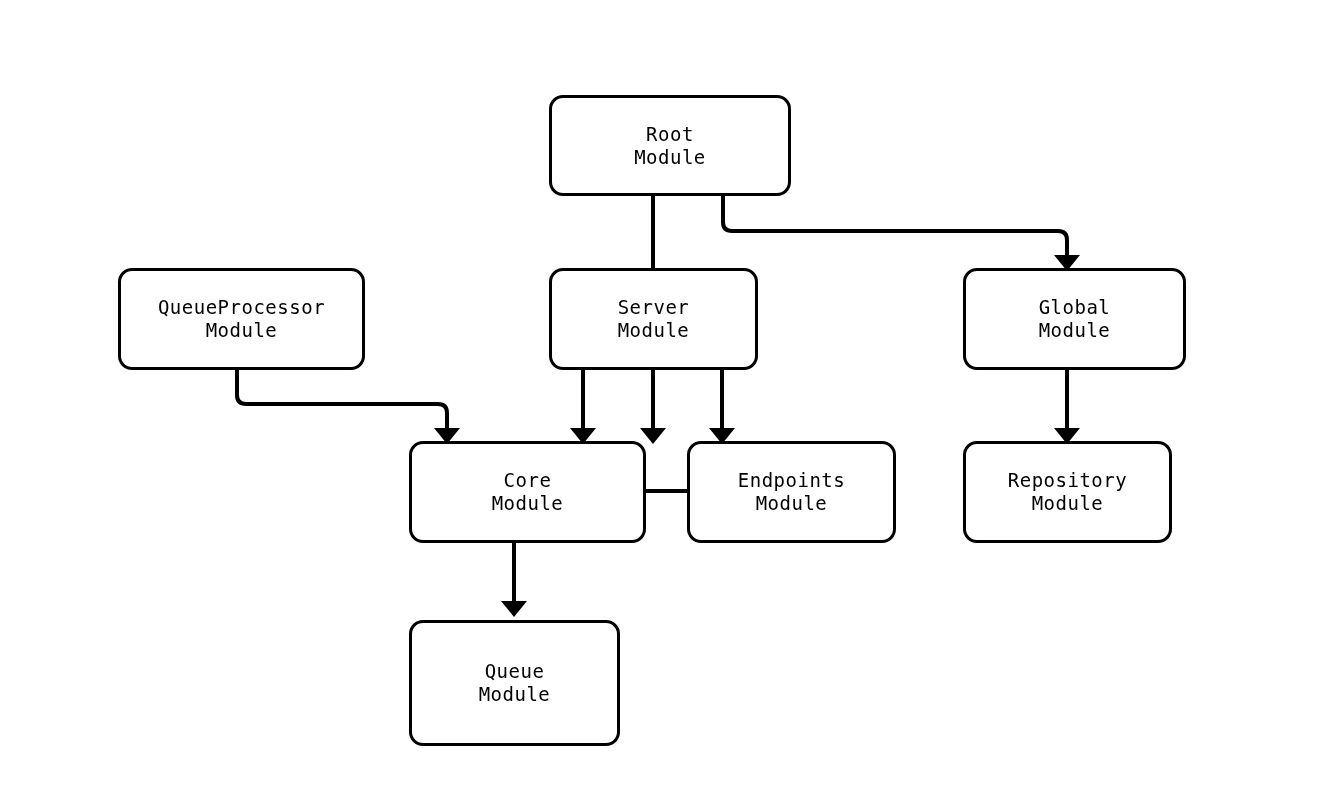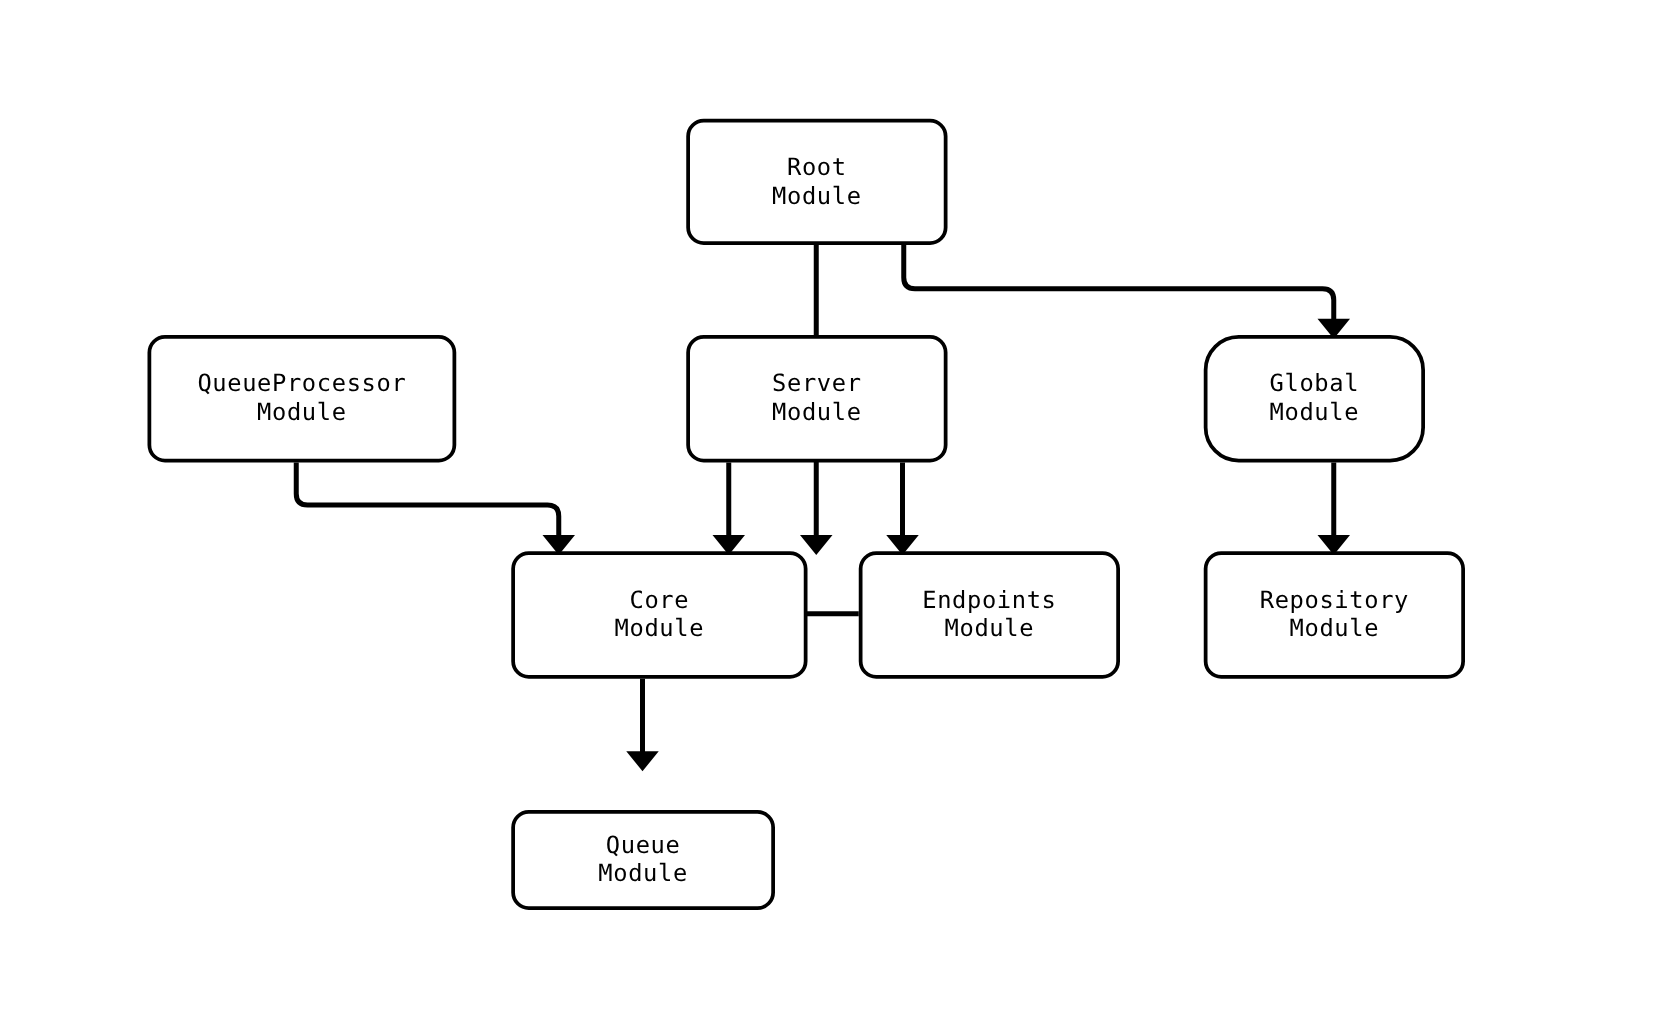--- a/index.html
+++ b/index.html
@@ -95,53 +95,53 @@
       <path d="M 1067 370 L 1067 430" fill="none" stroke="#000000" stroke-width="4" stroke-linecap="butt"></path>
       <path d="M 1054 428 L 1080 428 L 1067 444 Z" fill="#000000"></path>
     </g>
 
     <g>
       <path d="M 514 543 L 514 603" fill="none" stroke="#000000" stroke-width="4" stroke-linecap="butt"></path>
       <path d="M 501 601 L 527 601 L 514 617 Z" fill="#000000"></path>
     </g>
   </svg>
 
-  <div class="node" id="node-root" style="left: 549px; top: 95px; width: 209px; height: 101px;">
+  <div class="node" id="node-root" style="left: 549px; top: 95px; width: 242px; height: 101px;">
     <span class="node-line">Root</span>
     <span class="node-line">Module</span>
   </div>
 
   <div class="node" id="node-queueprocessor" style="left: 118px; top: 268px; width: 247px; height: 102px;">
     <span class="node-line">QueueProcessor</span>
     <span class="node-line">Module</span>
   </div>
 
   <div class="node" id="node-server" style="left: 549px; top: 268px; width: 209px; height: 102px; align-items: center;">
     <span class="node-line">Server</span>
     <span class="node-line">Module</span>
   </div>
 
-  <div class="node" id="node-global" style="left: 963px; top: 268px; width: 177px; height: 102px; border-radius: 28px;">
+  <div class="node" id="node-global" style="left: 963px; top: 268px; width: 223px; height: 102px;">
     <span class="node-line">Global</span>
     <span class="node-line">Module</span>
   </div>
 
   <div class="node" id="node-core" style="left: 409px; top: 441px; width: 237px; height: 102px;">
     <span class="node-line">Core</span>
     <span class="node-line">Module</span>
   </div>
 
   <div class="node" id="node-endpoints" style="left: 687px; top: 441px; width: 209px; height: 102px;">
     <span class="node-line">Endpoints</span>
     <span class="node-line">Module</span>
   </div>
 
   <div class="node" id="node-repository" style="left: 963px; top: 441px; width: 209px; height: 102px;">
     <span class="node-line">Repository</span>
     <span class="node-line">Module</span>
   </div>
 
-  <div class="node" id="node-queue" style="left: 409px; top: 648px; width: 211px; height: 80px;">
+  <div class="node" id="node-queue" style="left: 409px; top: 620px; width: 211px; height: 126px;">
     <span class="node-line">Queue</span>
     <span class="node-line">Module</span>
   </div>
 
 </div>
 
 </body></html>

